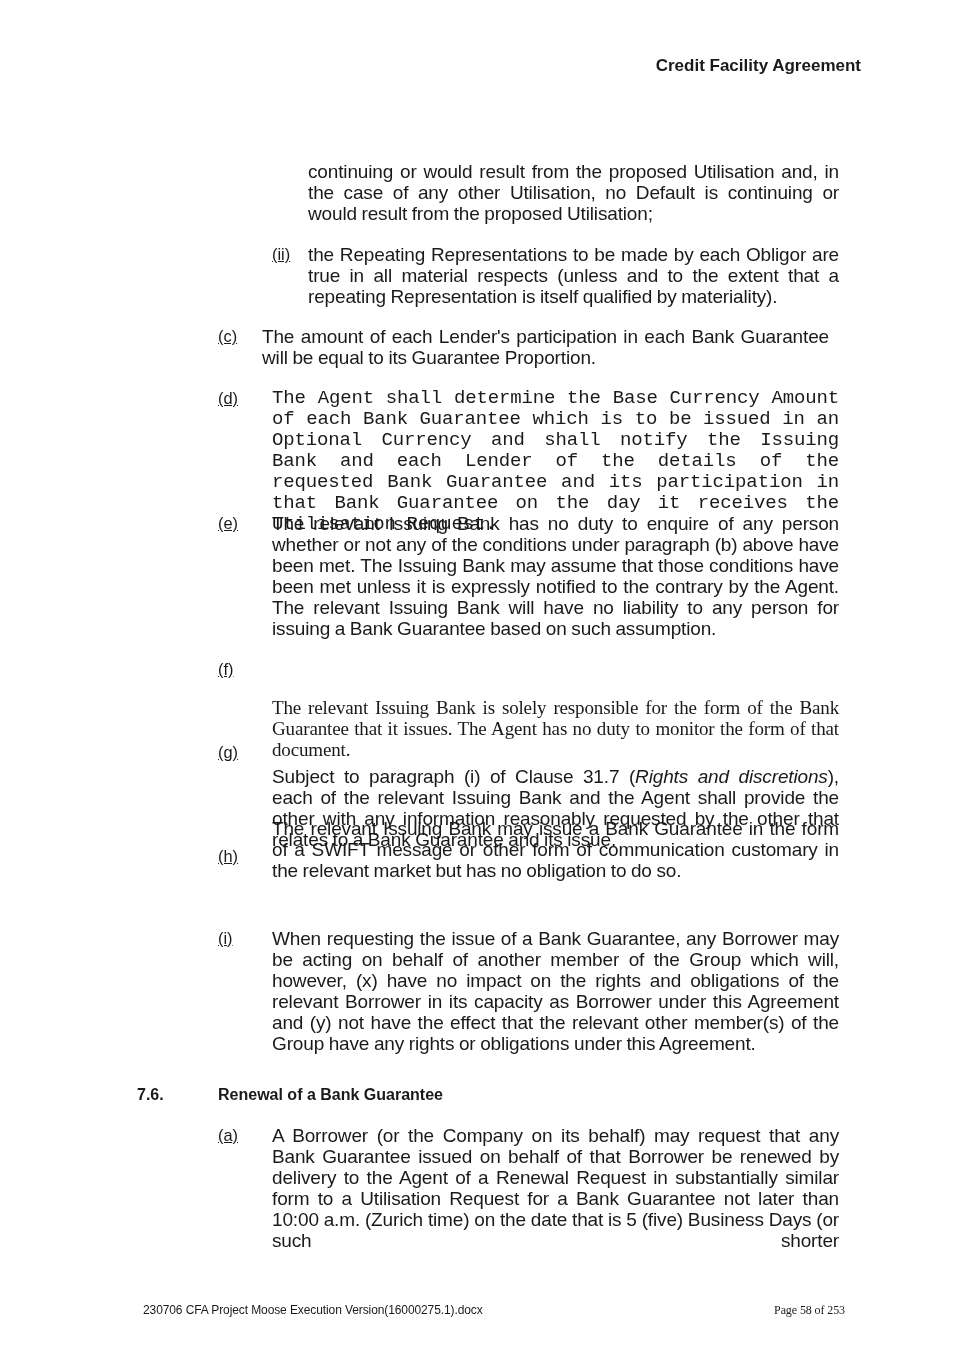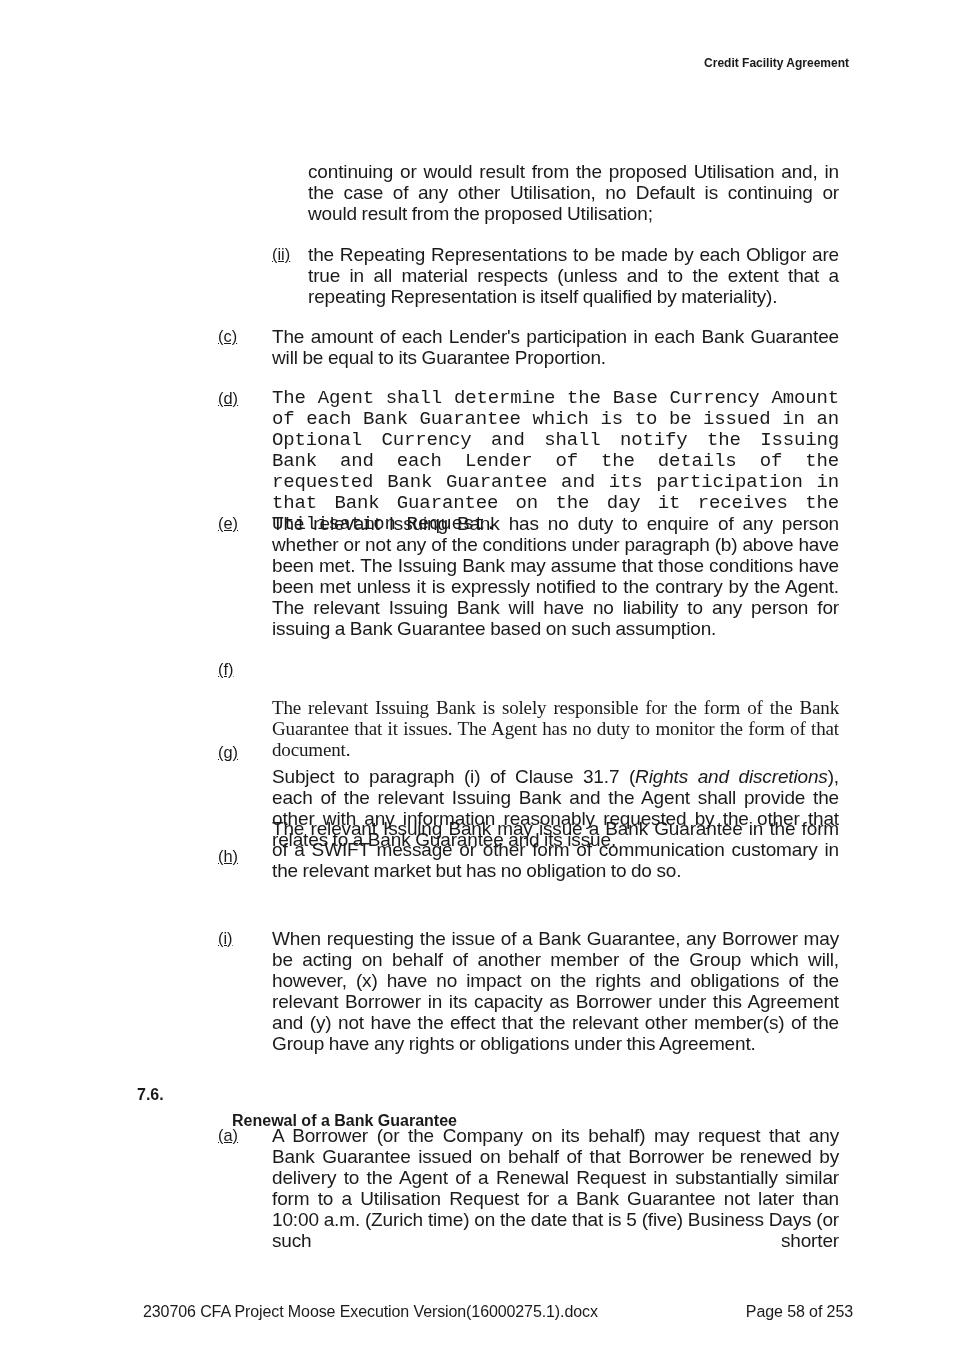--- a/index.html
+++ b/index.html
@@ -2,75 +2,75 @@
 <html><head>
 <meta charset="utf-8">
 <style>
   html, body { margin: 0; padding: 0; background: #ffffff; }
   body {
     width: 965px; height: 1365px; position: relative; overflow: hidden;
     font-family: "Liberation Sans", sans-serif;
     color: #1a1a1a;
   }
   .header-title {
-    position: absolute; top: 56px; right: 116px;
-    font-size: 12px; font-weight: bold; letter-spacing: 0;
+    position: absolute; top: 56px; right: 104px;
+    font-size: 17px; font-weight: bold; letter-spacing: 0;
   }
   .para {
     position: absolute;
     font-size: 19px; line-height: 21px;
     text-align: justify;
     letter-spacing: -0.15px;
     word-spacing: -0.5px;
   }
   .label {
     position: absolute;
     font-size: 16.4px; line-height: 21px; text-decoration: underline;
   }
   .heading {
     position: absolute; font-size: 16px; line-height: 21px; font-weight: bold;
   }
   .footer-left, .footer-right {
-    position: absolute; top: 1303px; font-size: 16px; letter-spacing: -0.1px;
+    position: absolute; top: 1303px; font-size: 12px; letter-spacing: -0.1px;
   }
   .footer-left { left: 143px; }
-  .footer-right { right: 112px; }
+  .footer-right { right: 120px; font-family: Liberation Serif, serif; }
   em { font-style: italic; }
 </style>
 </head>
 <body>
 
 <div class="header-title">Credit Facility Agreement</div>
 
 <div class="para" style="left:308px; top:161px; width:531px;">continuing or would result from the proposed Utilisation and, in the case of any other Utilisation, no Default is continuing or would result from the proposed Utilisation;</div>
 
 <div class="label" style="left:272px; top:244px;">(ii)</div>
 <div class="para" style="left:308px; top:244px; width:531px;">the Repeating Representations to be made by each Obligor are true in all material respects (unless and to the extent that a repeating Representation is itself qualified by materiality).</div>
 
 <div class="label" style="left:218px; top:326px;">(c)</div>
-<div class="para" style="left:272px; top:326px; width:567px;">The amount of each Lender's participation in each Bank Guarantee will be equal to its Guarantee Proportion.</div>
+<div class="para" style="left:262px; top:326px; width:567px;">The amount of each Lender's participation in each Bank Guarantee will be equal to its Guarantee Proportion.</div>
 
 <div class="label" style="left:218px; top:388px;">(d)</div>
 <div class="para" style="left:272px; top:388px; width:567px;font-family:Liberation Mono, monospace;">The Agent shall determine the Base Currency Amount of each Bank Guarantee which is to be issued in an Optional Currency and shall notify the Issuing Bank and each Lender of the details of the requested Bank Guarantee and its participation in that Bank Guarantee on the day it receives the Utilisation Request.</div>
 
 <div class="label" style="left:218px; top:513px;">(e)</div>
 <div class="para" style="left:272px; top:513px; width:567px;">The relevant Issuing Bank has no duty to enquire of any person whether or not any of the conditions under paragraph (b) above have been met. The Issuing Bank may assume that those conditions have been met unless it is expressly notified to the contrary by the Agent. The relevant Issuing Bank will have no liability to any person for issuing a Bank Guarantee based on such assumption.</div>
 
 <div class="label" style="left:218px; top:659px;">(f)</div>
 <div class="para" style="left:272px; top:697px; width:567px;font-family:Liberation Serif, serif;">The relevant Issuing Bank is solely responsible for the form of the Bank Guarantee that it issues. The Agent has no duty to monitor the form of that document.</div>
 
 <div class="label" style="left:218px; top:742px;">(g)</div>
 <div class="para" style="left:272px; top:742px; width:567px;margin-top:24px;"><span>Subject to paragraph (i) of Clause 31.7 (</span><em>Rights and discretions</em><span>), each of the relevant Issuing Bank and the Agent shall provide the other with any information reasonably requested by the other that relates to a Bank Guarantee and its issue.</span></div>
 
 <div class="label" style="left:218px; top:846px;">(h)</div>
 <div class="para" style="left:272px; top:818px; width:567px;">The relevant Issuing Bank may issue a Bank Guarantee in the form of a SWIFT message or other form of communication customary in the relevant market but has no obligation to do so.</div>
 
 <div class="label" style="left:218px; top:928px;">(i)</div>
 <div class="para" style="left:272px; top:928px; width:567px;">When requesting the issue of a Bank Guarantee, any Borrower may be acting on behalf of another member of the Group which will, however, (x) have no impact on the rights and obligations of the relevant Borrower in its capacity as Borrower under this Agreement and (y) not have the effect that the relevant other member(s) of the Group have any rights or obligations under this Agreement.</div>
 
 <div class="heading" style="left:137px; top:1084px;">7.6.</div>
-<div class="heading" style="left:232px; top:1084px;margin-top:26px;">Renewal of a Bank Guarantee</div>
+<div class="heading" style="left:218px; top:1084px;">Renewal of a Bank Guarantee</div>
 
 <div class="label" style="left:218px; top:1125px;">(a)</div>
 <div class="para" style="left:272px; top:1125px; width:567px; text-align-last: justify;">A Borrower (or the Company on its behalf) may request that any Bank Guarantee issued on behalf of that Borrower be renewed by delivery to the Agent of a Renewal Request in substantially similar form to a Utilisation Request for a Bank Guarantee not later than 10:00 a.m. (Zurich time) on the date that is 5 (five) Business Days (or such shorter</div>
 
 <div class="footer-left">230706 CFA Project Moose Execution Version(16000275.1).docx</div>
 <div class="footer-right">Page 58 of 253</div>
 
 </body></html>

